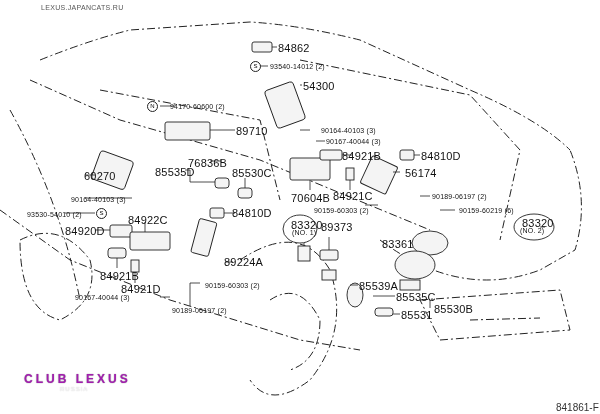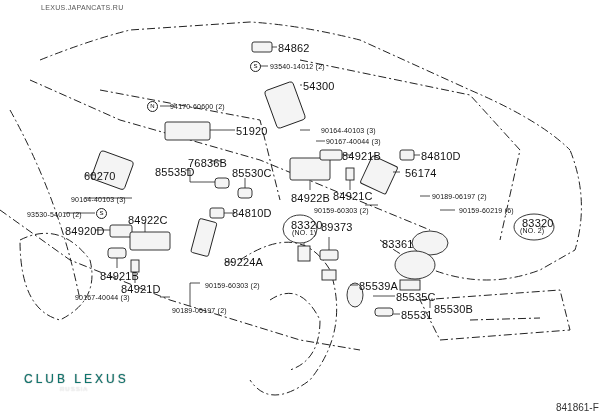--- a/index.html
+++ b/index.html
@@ -2,21 +2,21 @@
 <html><head>
 <meta charset="utf-8">
 <style>
   html,body{margin:0;padding:0;background:#fff;}
   body{width:600px;height:414px;position:relative;overflow:hidden;font-family:"Liberation Sans",sans-serif;}
   svg{position:absolute;left:0;top:0;}
   .lbl{position:absolute;font-family:"Liberation Sans",sans-serif;font-size:11px;color:#111;white-space:nowrap;line-height:1;letter-spacing:0.2px;}
   .small{font-size:7px;}
   .src{position:absolute;left:41px;top:4px;font-size:7px;color:#555;letter-spacing:0.3px;}
   .code{position:absolute;left:556px;top:402px;font-size:10px;color:#333;}
-  .wm{position:absolute;left:24px;top:372px;font-size:12px;font-weight:normal;color:#0f766e;letter-spacing:3px;
+  .wm{position:absolute;left:24px;top:372px;font-size:12px;font-weight:bold;color:#a21caf;letter-spacing:3px;
       text-shadow:0 0 1px #aaa,0 0 1px #aaa;}
   .wm2{position:absolute;left:60px;top:386px;font-size:6px;color:#fff;letter-spacing:1px;text-shadow:0 0 1px #aaa;}
   .circ{position:absolute;border:1px solid #222;border-radius:50%;width:9px;height:9px;font-size:6px;text-align:center;line-height:9px;}
 </style>
 </head>
 <body>
 
 <svg width="600" height="414">
   <g fill="none" stroke="#222" stroke-width="1" stroke-dasharray="8,3,2,3">
 
@@ -110,31 +110,31 @@
 </svg>
 
 <div class="src">LEXUS.JAPANCATS.RU</div>
 
 <span class="lbl" style="left:278px;top:43px">84862</span>
 <span class="circ" style="left:250px;top:61px">S</span>
 <span class="lbl small" style="left:270px;top:63px">93540-14012 (2)</span>
 <span class="lbl" style="left:303px;top:81px">54300</span>
 <span class="circ" style="left:147px;top:101px">N</span>
 <span class="lbl small" style="left:170px;top:103px">94170-60600 (2)</span>
-<span class="lbl" style="left:236px;top:126px">51920</span>
+<span class="lbl" style="left:236px;top:126px">89710</span>
 <span class="lbl small" style="left:321px;top:127px">90164-40103 (3)</span>
 <span class="lbl small" style="left:326px;top:138px">90167-40044 (3)</span>
 <span class="lbl" style="left:342px;top:151px">84921B</span>
 <span class="lbl" style="left:421px;top:151px">84810D</span>
 <span class="lbl" style="left:405px;top:168px">56174</span>
 <span class="lbl" style="left:84px;top:171px">60270</span>
 <span class="lbl" style="left:188px;top:158px">76836B</span>
 <span class="lbl" style="left:155px;top:167px">85535D</span>
 <span class="lbl" style="left:232px;top:168px">85530C</span>
-<span class="lbl" style="left:291px;top:193px">84922B</span>
+<span class="lbl" style="left:291px;top:193px">70604B</span>
 <span class="lbl" style="left:333px;top:191px">84921C</span>
 <span class="lbl small" style="left:432px;top:193px">90189-06197 (2)</span>
 <span class="lbl small" style="left:314px;top:207px">90159-60303 (2)</span>
 <span class="lbl small" style="left:459px;top:207px">90159-60219 (6)</span>
 <span class="lbl small" style="left:71px;top:196px">90164-40103 (3)</span>
 <span class="lbl small" style="left:27px;top:211px">93530-54010 (2)</span>
 <span class="circ" style="left:96px;top:208px">S</span>
 <span class="lbl" style="left:232px;top:208px">84810D</span>
 <span class="lbl" style="left:128px;top:215px">84922C</span>
 <span class="lbl" style="left:65px;top:226px">84920D</span>

